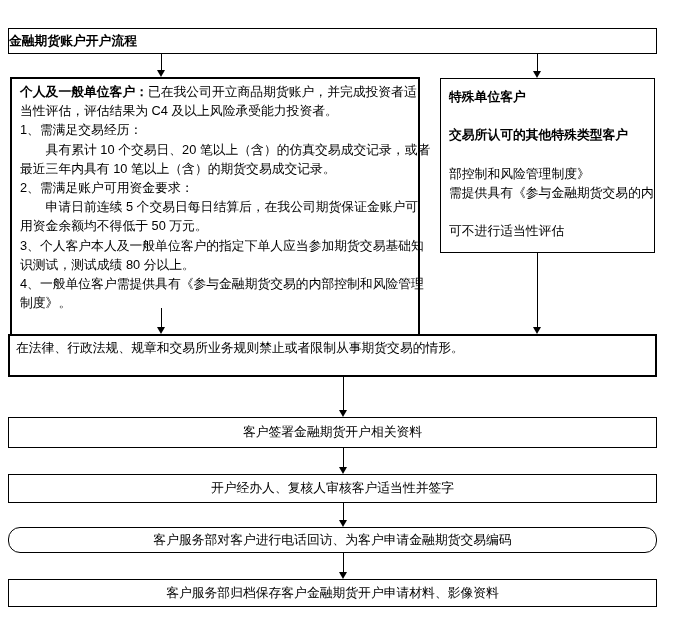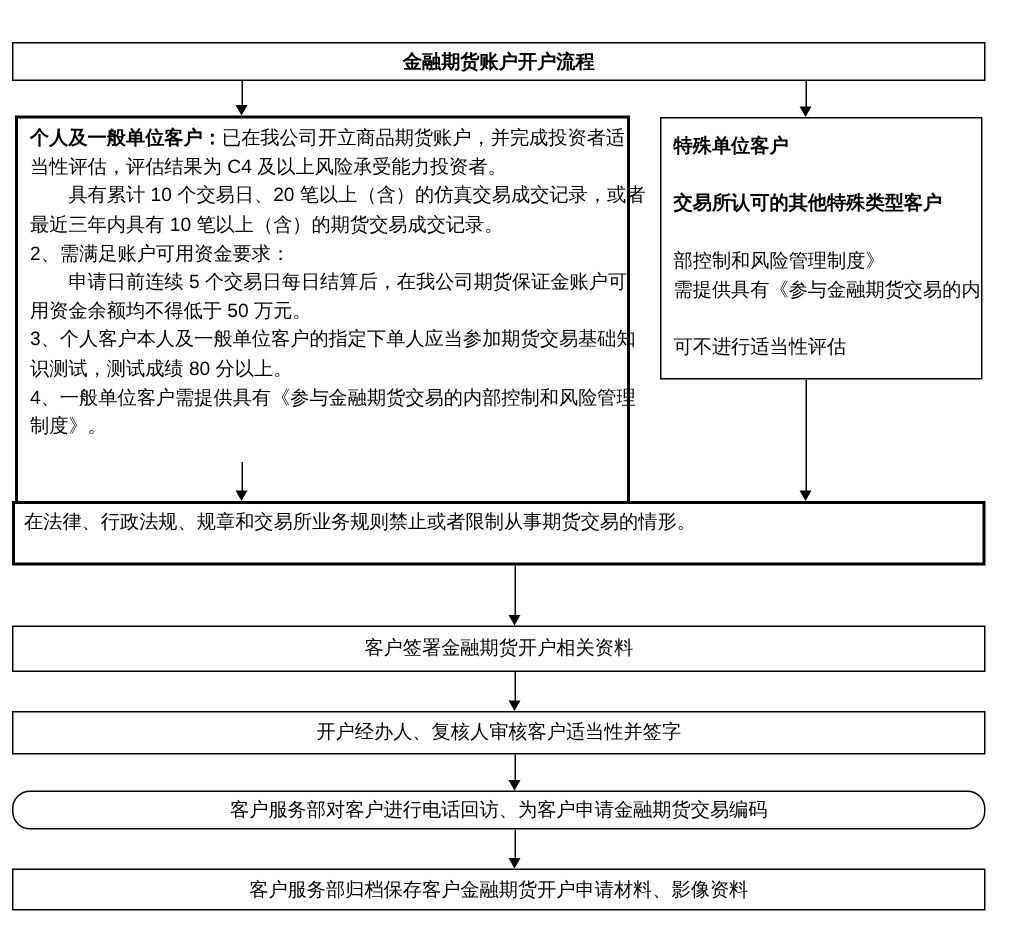--- a/index.html
+++ b/index.html
@@ -19,21 +19,21 @@
   }
   .box {
     position: absolute;
     background: #ffffff;
     border: 1px solid #000000;
     box-sizing: border-box;
   }
   .box.thick { border-width: 2px; }
   .title-box {
     left: 8px; top: 28px; width: 649px; height: 26px;
-    display: flex; align-items: center; justify-content: center;
+    display: flex; align-items: center; 
     font-weight: 700;
   }
   .left-box {
     left: 10px; top: 77px; width: 410px; height: 295px;
     padding: 3px 4px 0 8px;
   }
   .right-box {
     left: 440px; top: 78px; width: 215px; height: 175px;
     padding: 8px 4px 0 8px;
   }
@@ -87,20 +87,21 @@
 
 <div class="canvas">
 
   <div class="box title-box">
     <span>金融期货账户开户流程</span>
   </div>
 
   <div class="box thick left-box">
     <div class="line"><span class="b">个人及一般单位客户：</span><span>已在我公司开立商品期货账户，并完成投资者适</span></div>
     <div class="line"><span class="b"></span><span>当性评估，评估结果为 C4 及以上风险承受能力投资者。</span></div>
+    <div class="line"><span class="b"></span><span>1、需满足交易经历：</span></div>
     <div class="line"><span class="b"></span><span>　　具有累计 10 个交易日、20 笔以上（含）的仿真交易成交记录，或者</span></div>
     <div class="line"><span class="b"></span><span>最近三年内具有 10 笔以上（含）的期货交易成交记录。</span></div>
     <div class="line"><span class="b"></span><span>2、需满足账户可用资金要求：</span></div>
     <div class="line"><span class="b"></span><span>　　申请日前连续 5 个交易日每日结算后，在我公司期货保证金账户可</span></div>
     <div class="line"><span class="b"></span><span>用资金余额均不得低于 50 万元。</span></div>
     <div class="line"><span class="b"></span><span>3、个人客户本人及一般单位客户的指定下单人应当参加期货交易基础知</span></div>
     <div class="line"><span class="b"></span><span>识测试，测试成绩 80 分以上。</span></div>
     <div class="line"><span class="b"></span><span>4、一般单位客户需提供具有《参与金融期货交易的内部控制和风险管理</span></div>
     <div class="line"><span class="b"></span><span>制度》。</span></div>
   </div>

